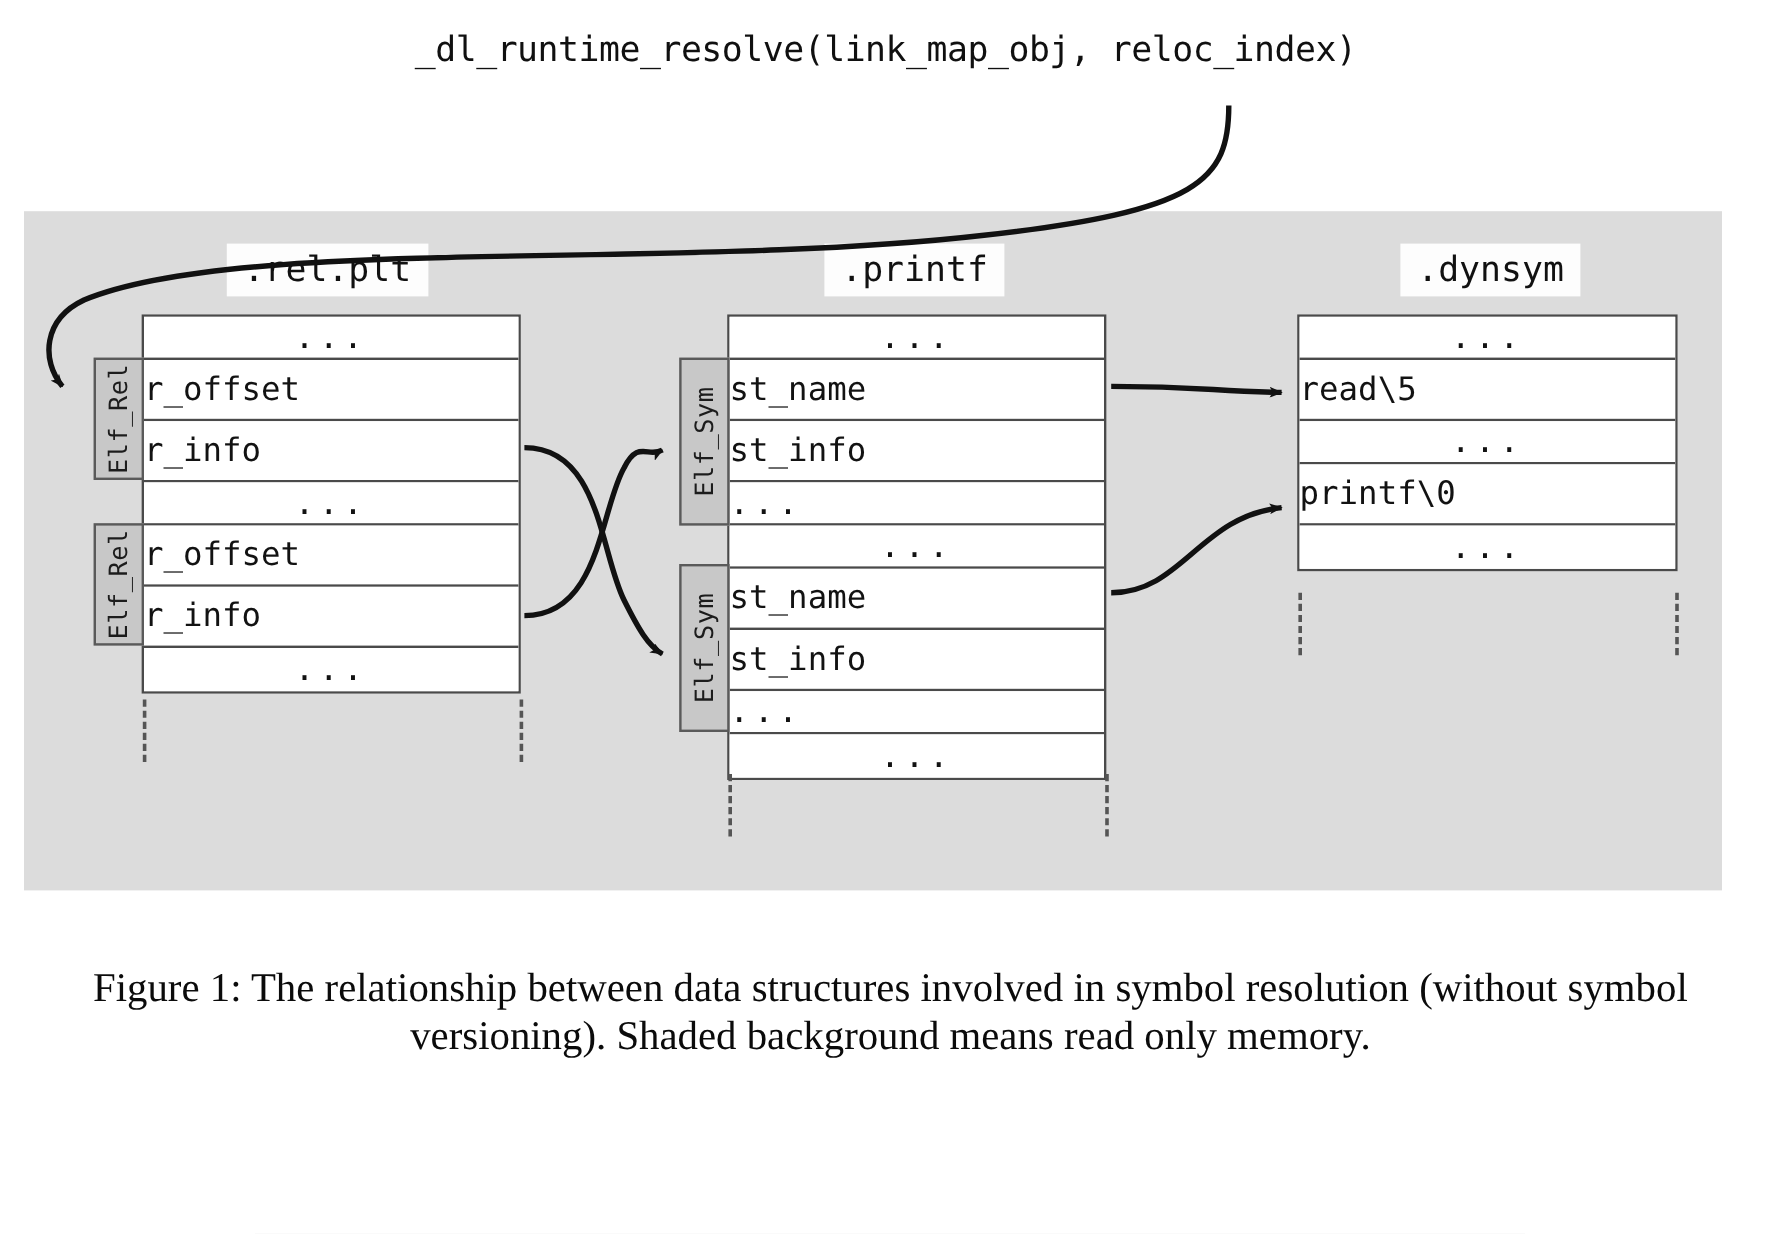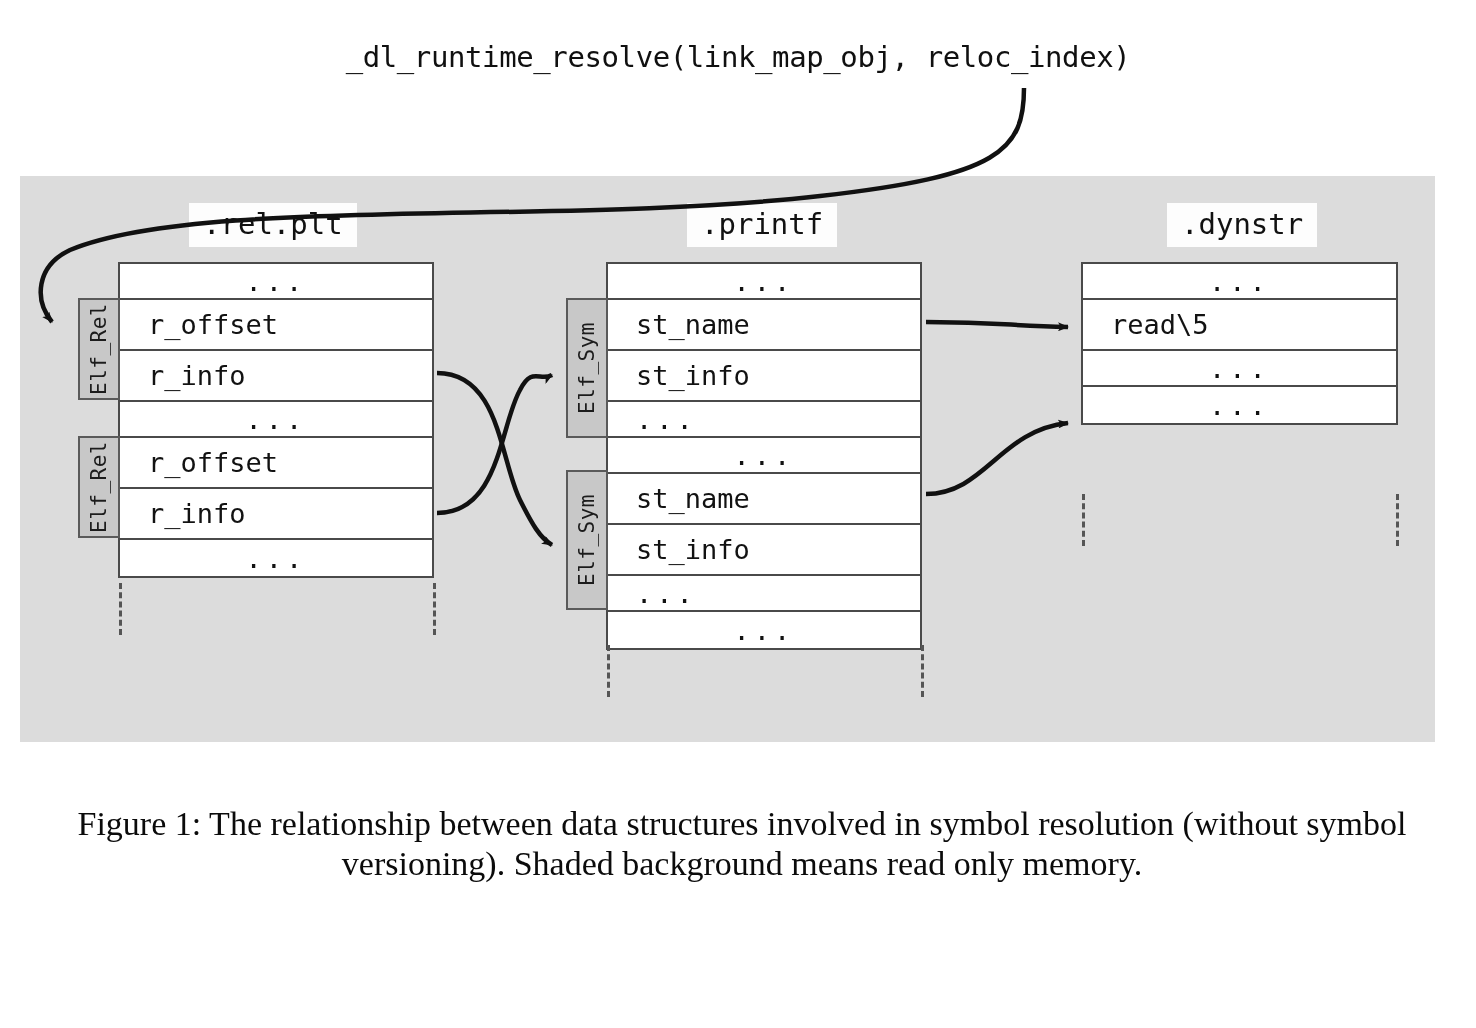--- a/index.html
+++ b/index.html
@@ -12,21 +12,21 @@
     height: 1028px;
     position: relative;
     overflow: hidden;
     font-family: "DejaVu Sans Mono", monospace;
   }
 
   
   #fn-label {
     position: absolute;
     left: 0;
-    top: 40px;
+    top: 24px;
     width: 1476px;
     text-align: center;
     font-family: "DejaVu Sans Mono", monospace;
     font-size: 29px;
     letter-spacing: -0.4px;
     color: #101010;
     white-space: pre;
   }
 
   
@@ -71,21 +71,21 @@
   .trow {
     box-sizing: border-box;
     border-bottom: 2px solid #4a4a4a;
     background: #ffffff;
     display: flex;
     align-items: center;
     font-family: "DejaVu Sans Mono", monospace;
     font-size: 27px;
     color: #121212;
     white-space: pre;
-    padding-left: 28px;
+    padding-left: 0;
   }
   .trow:last-child { border-bottom: none; }
   .trow.center {
     justify-content: center;
     padding-left: 0;
     letter-spacing: 4px;
   }
   .trow.ellip-left {
     letter-spacing: 4px;
   }
@@ -176,26 +176,27 @@
 <div class="struct-tab" style="left:566px; top:298px; width:42px; height:140px;">
   <span>Elf_Sym</span>
 </div>
 <div class="struct-tab" style="left:566px; top:470px; width:42px; height:140px;">
   <span>Elf_Sym</span>
 </div>
 
 <div class="dash-line" style="left:607px; top:645px; height:52px;"></div>
 <div class="dash-line" style="left:921px; top:645px; height:52px;"></div>
 
-<div class="section-title" style="left:1167px; top:203px;">.dynstr</div>
+<div class="section-title" style="left:1167px; top:203px;">.dynsym</div>
 
 <div class="struct-table" id="tbl-dynstr" style="left:1081px; top:262px; width:317px;">
   <div class="trow center" style="height:36px;">...</div>
   <div class="trow" style="height:51px;">read\5</div>
   <div class="trow center" style="height:36px;">...</div>
+  <div class="trow" style="height:51px;">printf\0</div>
   <div class="trow center" style="height:36px;">...</div>
 </div>
 
 <div class="dash-line" style="left:1082px; top:494px; height:52px;"></div>
 <div class="dash-line" style="left:1396px; top:494px; height:52px;"></div>
 
 <svg id="arrow-layer" viewBox="0 0 1476 1028">
   <defs>
     <marker id="ah" markerWidth="11" markerHeight="9" refX="10" refY="4.5" orient="auto" markerUnits="userSpaceOnUse">
       <path d="M0,0 L11,4.5 L0,9 L2.6,4.5 Z" fill="#111111"></path>

